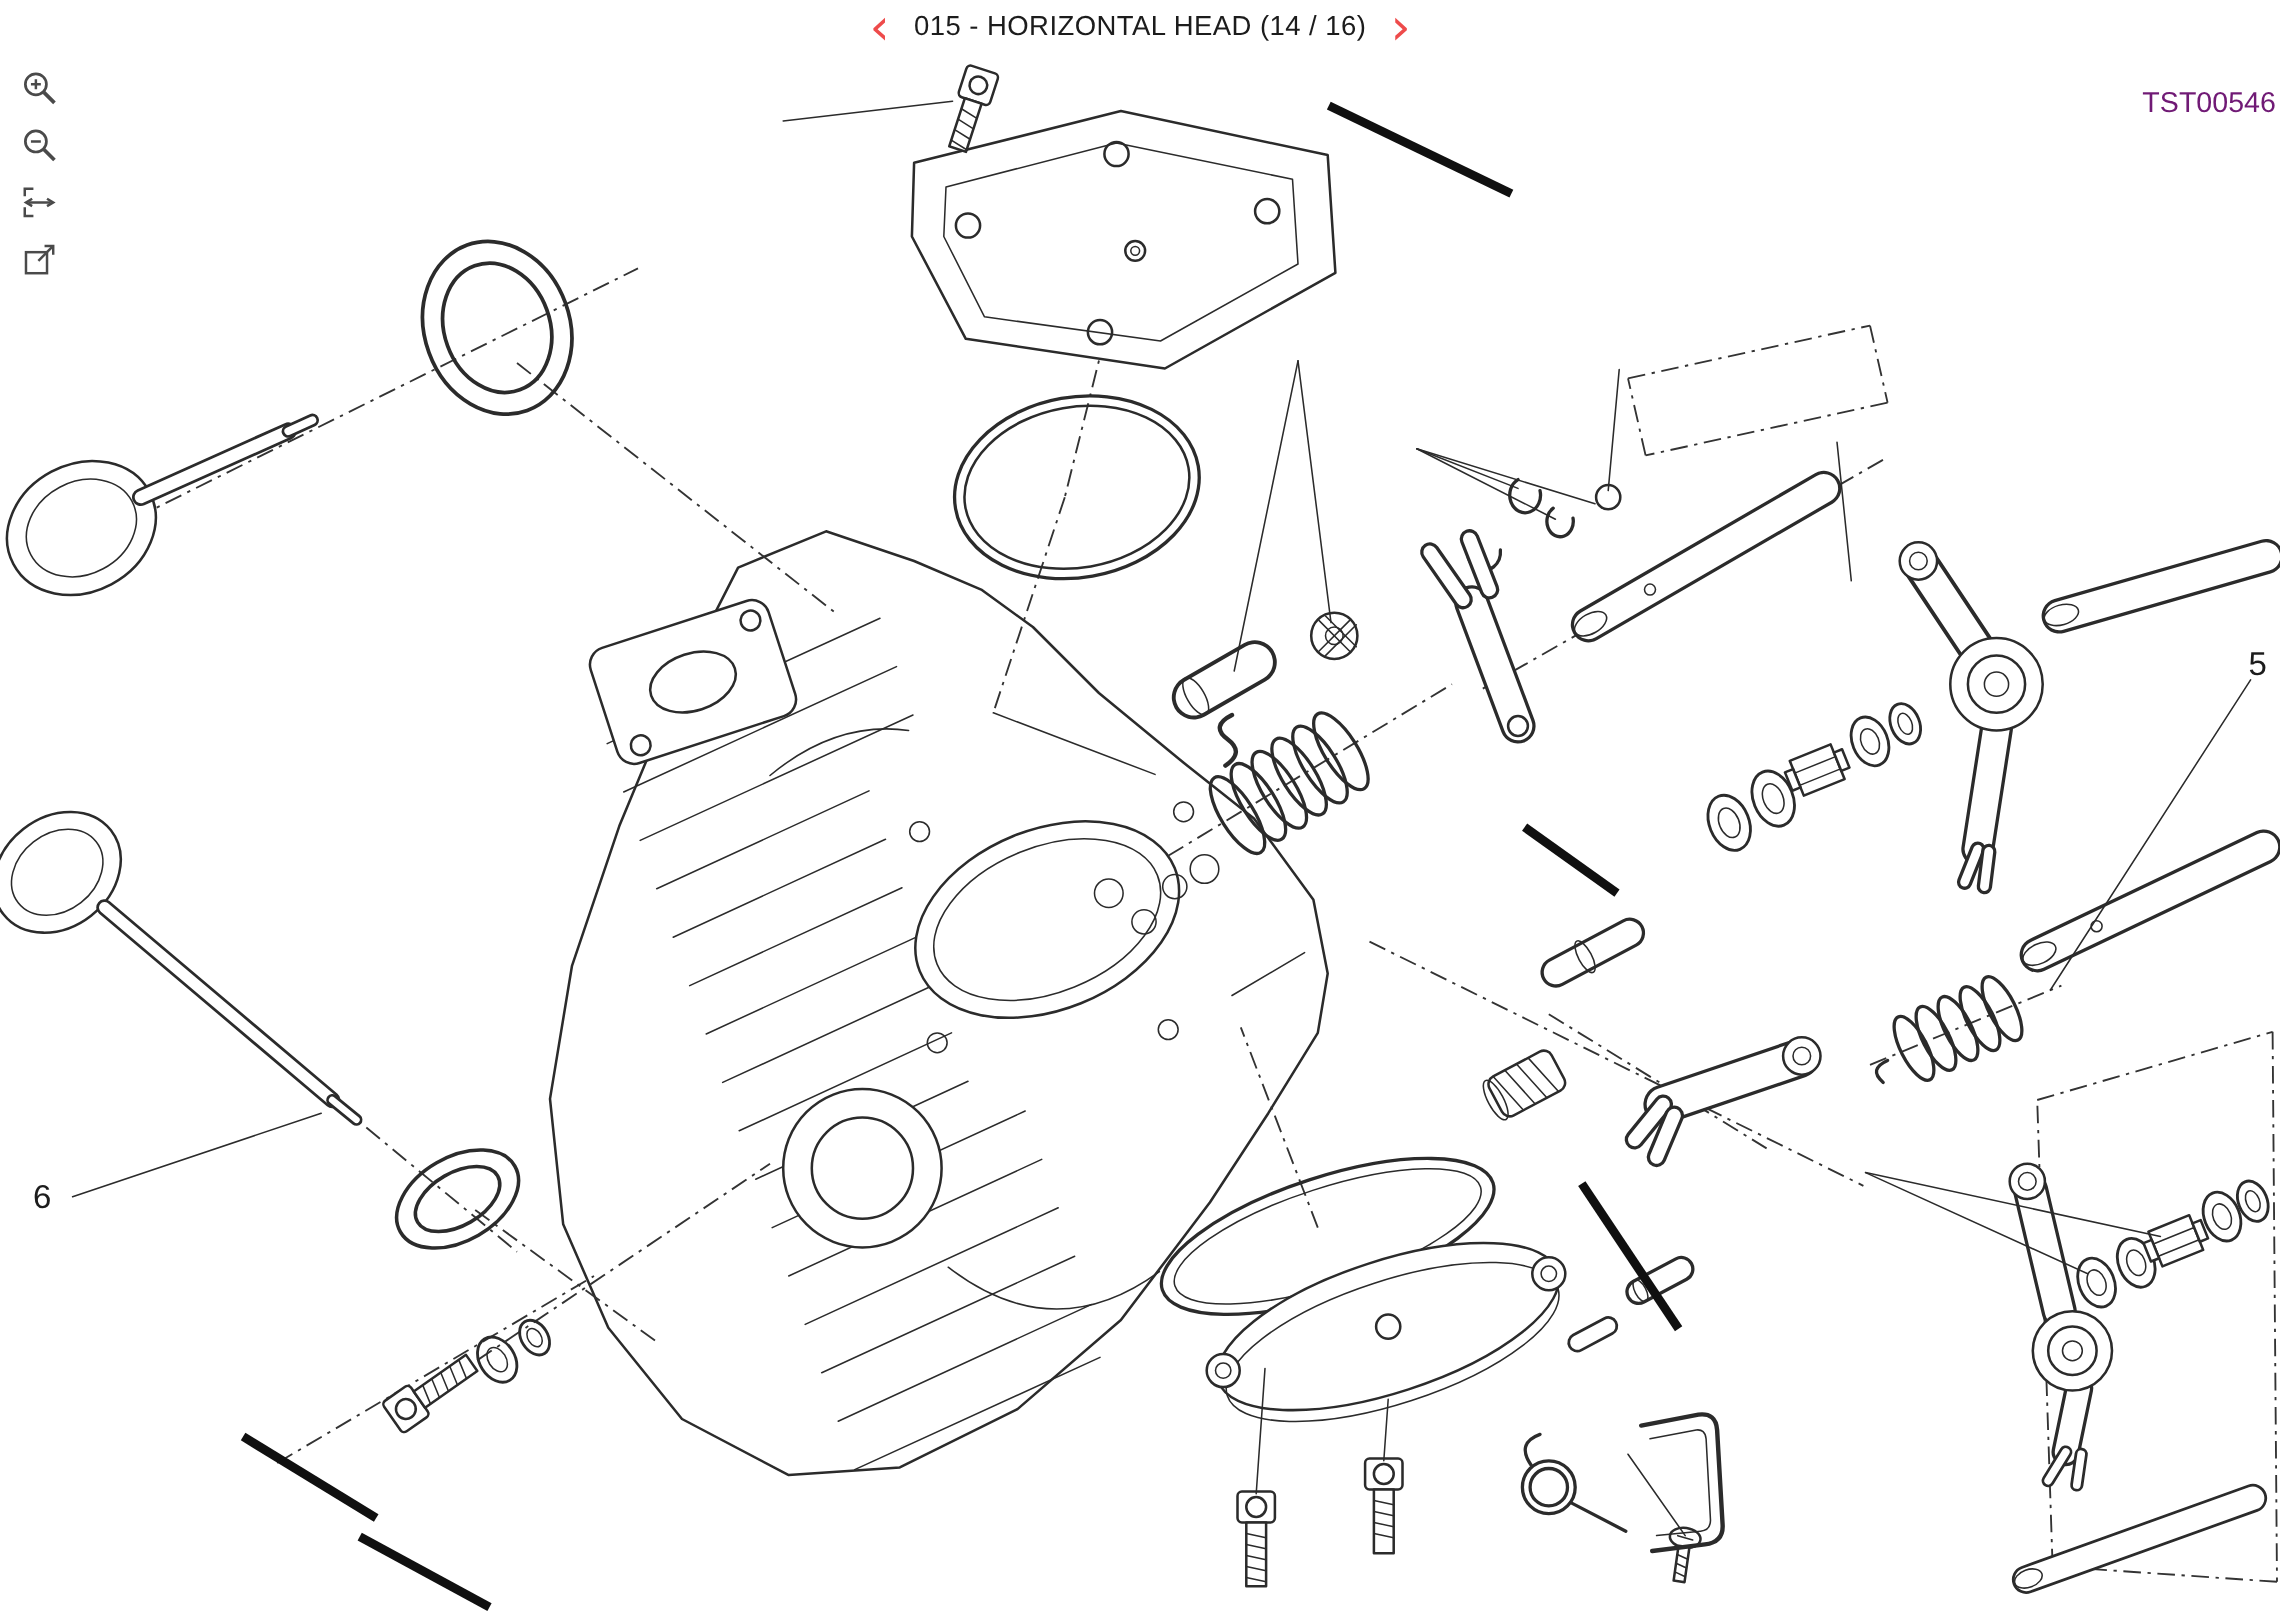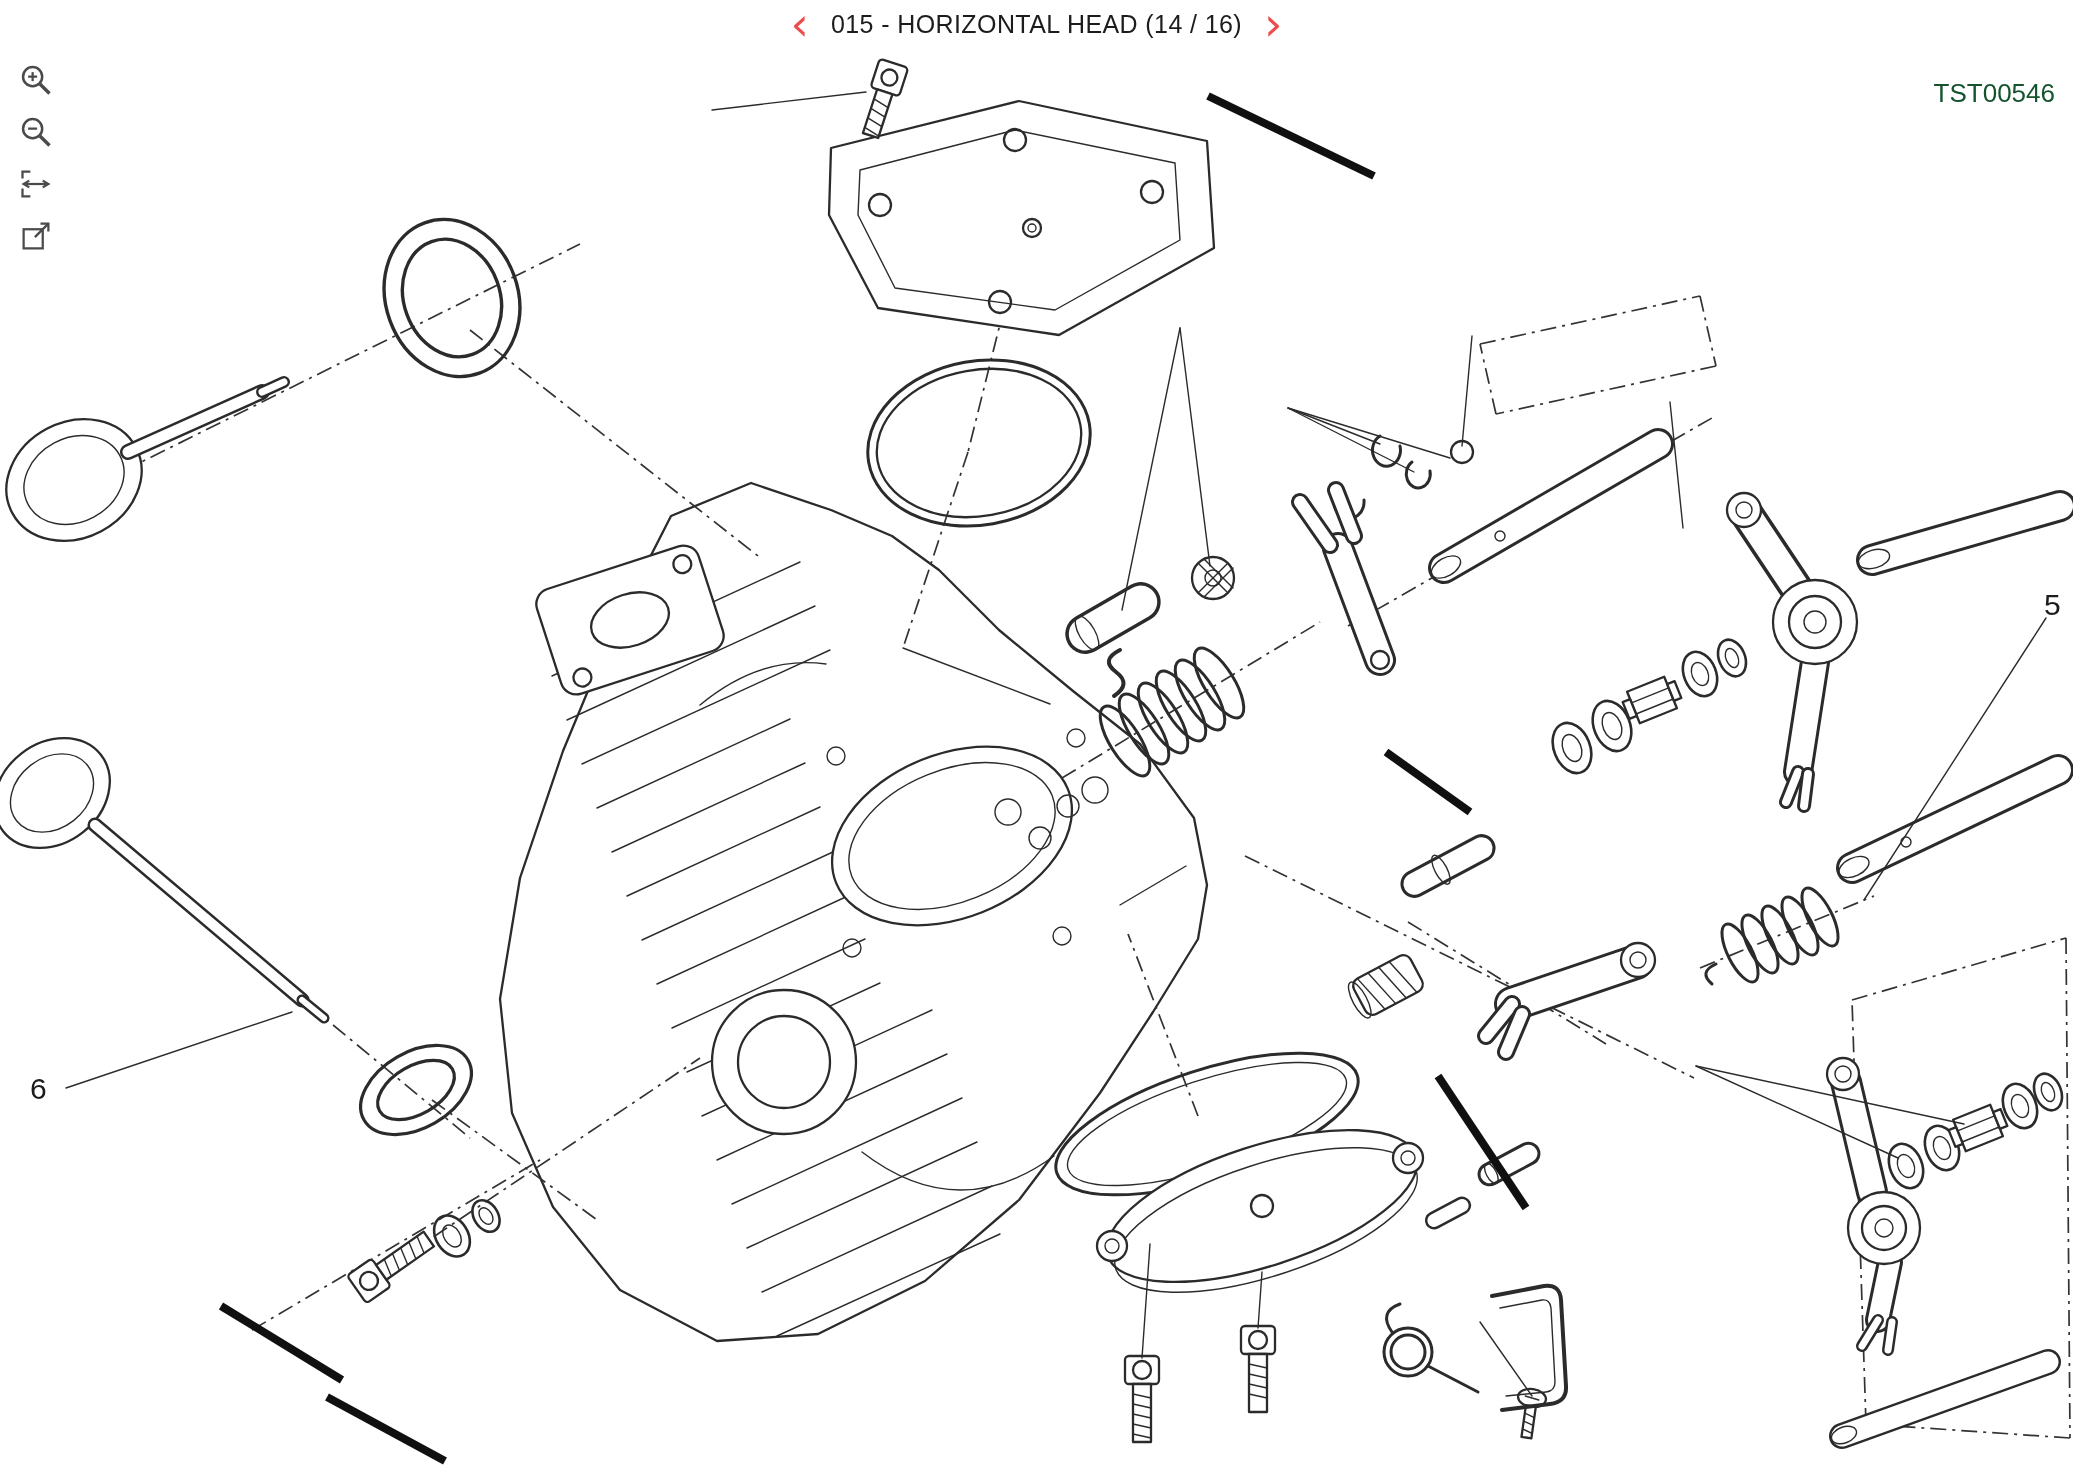--- a/index.html
+++ b/index.html
@@ -6,21 +6,21 @@
   body{width:2073px;height:1474px;position:relative;overflow:hidden;
        font-family:"Liberation Sans", sans-serif;color:#222;}
 
   
   .hdr{position:absolute;top:6px;left:50%;transform:translateX(-50%);
        display:flex;align-items:center;gap:18px;z-index:5;}
   .hdr .nav{font-size:46px;line-height:36px;color:#ee4b4b;background:none;border:none;
             cursor:pointer;padding:0 4px;font-family:"DejaVu Sans",sans-serif;}
   .hdr .ttl{font-size:25px;color:#1c1c1c;letter-spacing:.4px;}
 
-  .code{position:absolute;top:78px;right:18px;font-size:26px;color:#14532d;z-index:5;}
+  .code{position:absolute;top:78px;right:4px;font-size:26px;color:#701a75;z-index:5;}
 
   
   .tools{position:absolute;top:62px;left:18px;display:flex;flex-direction:column;
          gap:16px;z-index:5;}
   .tools button{background:none;border:none;padding:0;cursor:pointer;line-height:0;}
 
   .canvas{position:absolute;inset:0;}
   svg.diag{position:absolute;left:0;top:0;}
 
   

